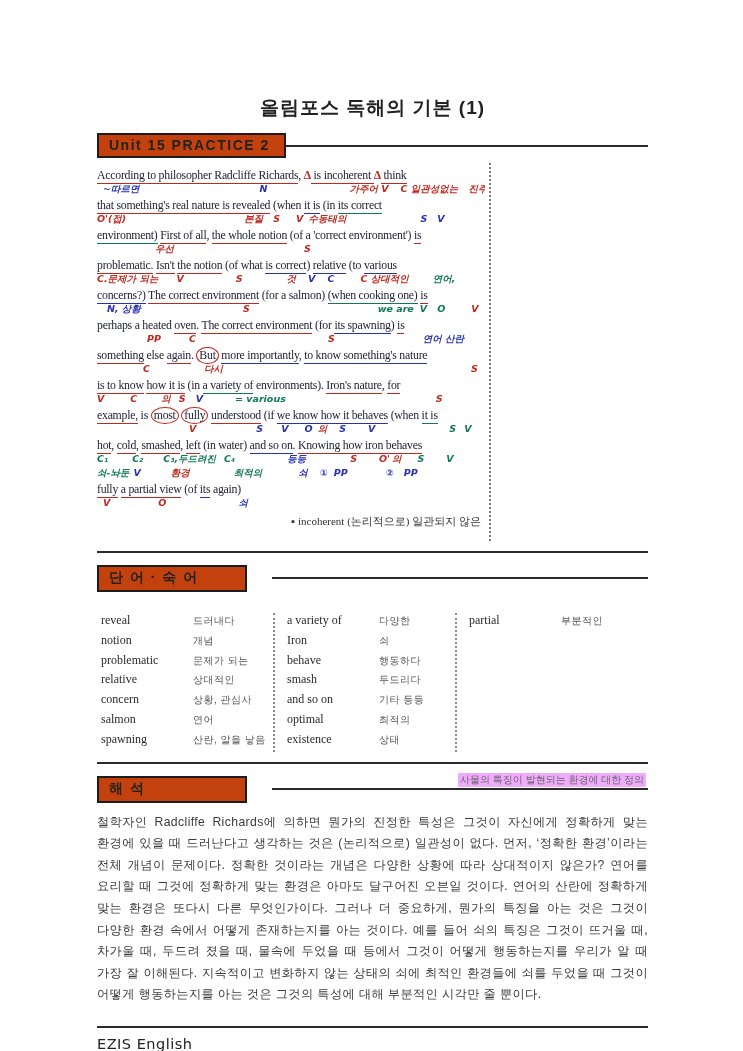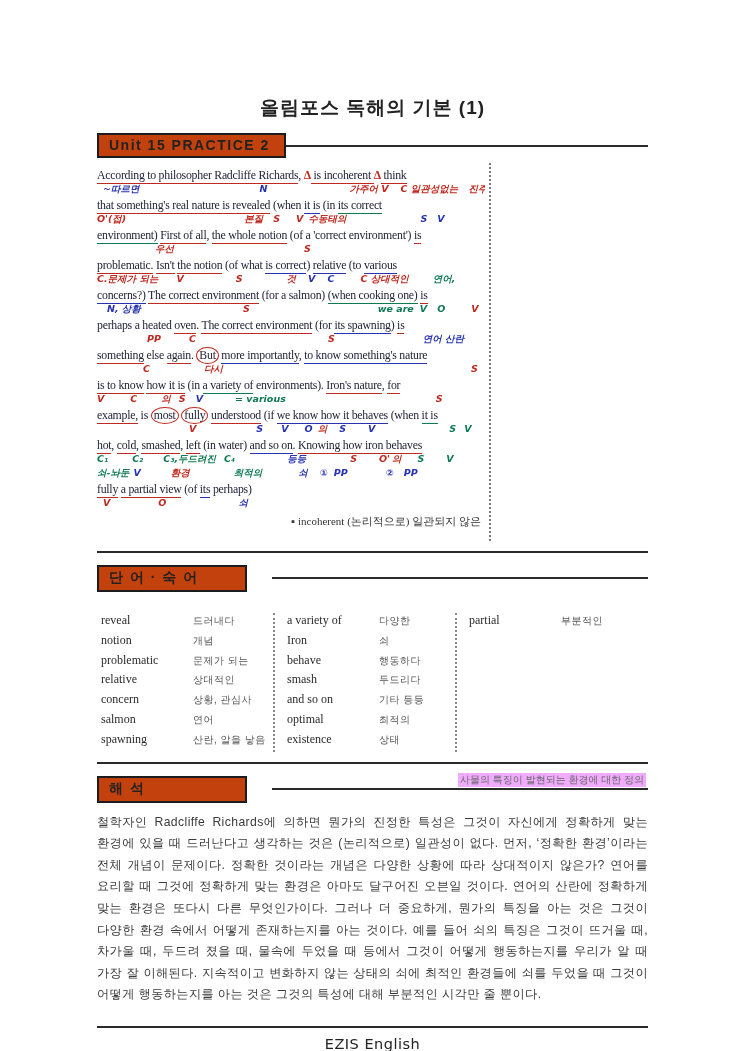--- a/index.html
+++ b/index.html
@@ -44,21 +44,21 @@
   .vcol{padding:0 2px 0 4px;margin-top:12px;}
   .vcol-b{border-left:2px dotted #888;padding-left:12px;}
   .vrow{display:flex;align-items:baseline;height:19.8px;}
   .vword{width:92px;font-size:12px;color:#2a2a2a;}
   .vmean{font-family:"Liberation Sans",sans-serif;font-size:10px;color:#555;letter-spacing:0.5px;}
   
   .trans-body{margin-top:10px;font-family:"Liberation Sans",sans-serif;font-size:12.2px;
     line-height:21.6px;color:#3a3a3a;text-align:justify;letter-spacing:0.4px;word-break:keep-all;}
   
   .footer-rule{border:none;border-top:2px solid #2a2a2a;margin-top:20px;}
-  .brand{text-align:center;font-family:"DejaVu Sans",sans-serif;font-size:14.5px;color:#222;margin-top:8px;letter-spacing:0.5px;}
+  .brand{text-align:left;font-family:"DejaVu Sans",sans-serif;font-size:14.5px;color:#222;margin-top:8px;letter-spacing:0.5px;}
 </style>
 </head>
 <body>
 
 <div class="content">
 
   <div class="doc-title">올림포스 독해의 기본 (1)</div>
 
   <div class="sec-head">
     <div class="sec-box">
@@ -83,21 +83,21 @@
         <div class="pann"><span class="ink ink-r" style="margin-left: 50px;">PP</span><span class="ink ink-r" style="margin-left: 28px;">C</span><span class="ink ink-r" style="margin-left: 132px;">S</span><span class="ink ink-b" style="margin-left: 88px;">연어 산란</span></div>
         <div class="pline"><span class="seg seg-r">something</span><span class="seg seg-n"> else </span><span class="seg seg-r">again</span><span class="seg seg-n">. </span><span class="seg seg-circ">But</span><span class="seg seg-n"> </span><span class="seg seg-b">more importantly</span><span class="seg seg-n">, </span><span class="seg seg-b">to know something's nature</span></div>
         <div class="pann"><span class="ink ink-r" style="margin-left: 46px;">C</span><span class="ink ink-r" style="margin-left: 54px;">다시</span><span class="ink ink-r" style="margin-left: 248px;">S</span></div>
         <div class="pline"><span class="seg seg-r">is to know</span><span class="seg seg-n"> </span><span class="seg seg-r">how it is</span><span class="seg seg-n"> (in </span><span class="seg seg-g">a variety of</span><span class="seg seg-n"> environments). </span><span class="seg seg-r">Iron's nature</span><span class="seg seg-n">, </span><span class="seg seg-r">for</span></div>
         <div class="pann"><span class="ink ink-r" style="margin-left: 0px;">V</span><span class="ink ink-r" style="margin-left: 26px;">C</span><span class="ink ink-r" style="margin-left: 24px;">의</span><span class="ink ink-r" style="margin-left: 8px;">S</span><span class="ink ink-b" style="margin-left: 10px;">V</span><span class="ink ink-g" style="margin-left: 32px;">= various</span><span class="ink ink-r" style="margin-left: 150px;">S</span></div>
         <div class="pline"><span class="seg seg-r">example,</span><span class="seg seg-n"> is </span><span class="seg seg-circ">most</span><span class="seg seg-n"> </span><span class="seg seg-circ">fully</span><span class="seg seg-n"> </span><span class="seg seg-r">understood</span><span class="seg seg-n"> (if </span><span class="seg seg-b">we know how it behaves</span><span class="seg seg-n"> (when </span><span class="seg seg-g">it is</span></div>
         <div class="pann"><span class="ink ink-r" style="margin-left: 92px;">V</span><span class="ink ink-b" style="margin-left: 60px;">S</span><span class="ink ink-b" style="margin-left: 18px;">V</span><span class="ink ink-b" style="margin-left: 16px;">O</span><span class="ink ink-r" style="margin-left: 5px;">의</span><span class="ink ink-b" style="margin-left: 12px;">S</span><span class="ink ink-b" style="margin-left: 22px;">V</span><span class="ink ink-g" style="margin-left: 74px;">S</span><span class="ink ink-g" style="margin-left: 8px;">V</span></div>
         <div class="pline"><span class="seg seg-r">hot</span><span class="seg seg-n">, </span><span class="seg seg-r">cold</span><span class="seg seg-n">, </span><span class="seg seg-r">smashed</span><span class="seg seg-n">, </span><span class="seg seg-r">left</span><span class="seg seg-n"> (in water) </span><span class="seg seg-b">and so on</span><span class="seg seg-n">. </span><span class="seg seg-r">Knowing how iron behaves</span></div>
         <div class="pann"><span class="ink ink-g" style="margin-left: 0px;">C₁</span><span class="ink ink-g" style="margin-left: 24px;">C₂</span><span class="ink ink-g" style="margin-left: 20px;">C₃,두드려진</span><span class="ink ink-g" style="margin-left: 8px;">C₄</span><span class="ink ink-b" style="margin-left: 52px;">등등</span><span class="ink ink-r" style="margin-left: 44px;">S</span><span class="ink ink-r" style="margin-left: 22px;">O'</span><span class="ink ink-r" style="margin-left: 2px;">의</span><span class="ink ink-g" style="margin-left: 16px;">S</span><span class="ink ink-g" style="margin-left: 22px;">V</span></div>
         <div class="pann"><span class="ink ink-g" style="margin-left: 0px;">쇠-놔둔</span><span class="ink ink-b" style="margin-left: 4px;">V</span><span class="ink ink-r" style="margin-left: 30px;">환경</span><span class="ink ink-g" style="margin-left: 44px;">최적의</span><span class="ink ink-b" style="margin-left: 36px;">쇠</span><span class="ink ink-b" style="margin-left: 12px;">①</span><span class="ink ink-b" style="margin-left: 6px;">PP</span><span class="ink ink-b" style="margin-left: 38px;">②</span><span class="ink ink-b" style="margin-left: 10px;">PP</span></div>
-        <div class="pline"><span class="seg seg-r">fully</span><span class="seg seg-n"> </span><span class="seg seg-r">a partial view</span><span class="seg seg-n"> (of </span><span class="seg seg-b">its</span><span class="seg seg-n"> perhaps)</span></div>
+        <div class="pline"><span class="seg seg-r">fully</span><span class="seg seg-n"> </span><span class="seg seg-r">a partial view</span><span class="seg seg-n"> (of </span><span class="seg seg-b">its</span><span class="seg seg-n"> again)</span></div>
         <div class="pann"><span class="ink ink-r" style="margin-left: 6px;">V</span><span class="ink ink-r" style="margin-left: 48px;">O</span><span class="ink ink-b" style="margin-left: 72px;">쇠</span></div>
       </div>
     <div class="footnote">▪ incoherent (논리적으로) 일관되지 않은</div>
   </div>
 
   <hr class="rule">
 
   <div class="sec-head">
     <div class="sec-box">
       <span>단 어 · 숙 어</span>

